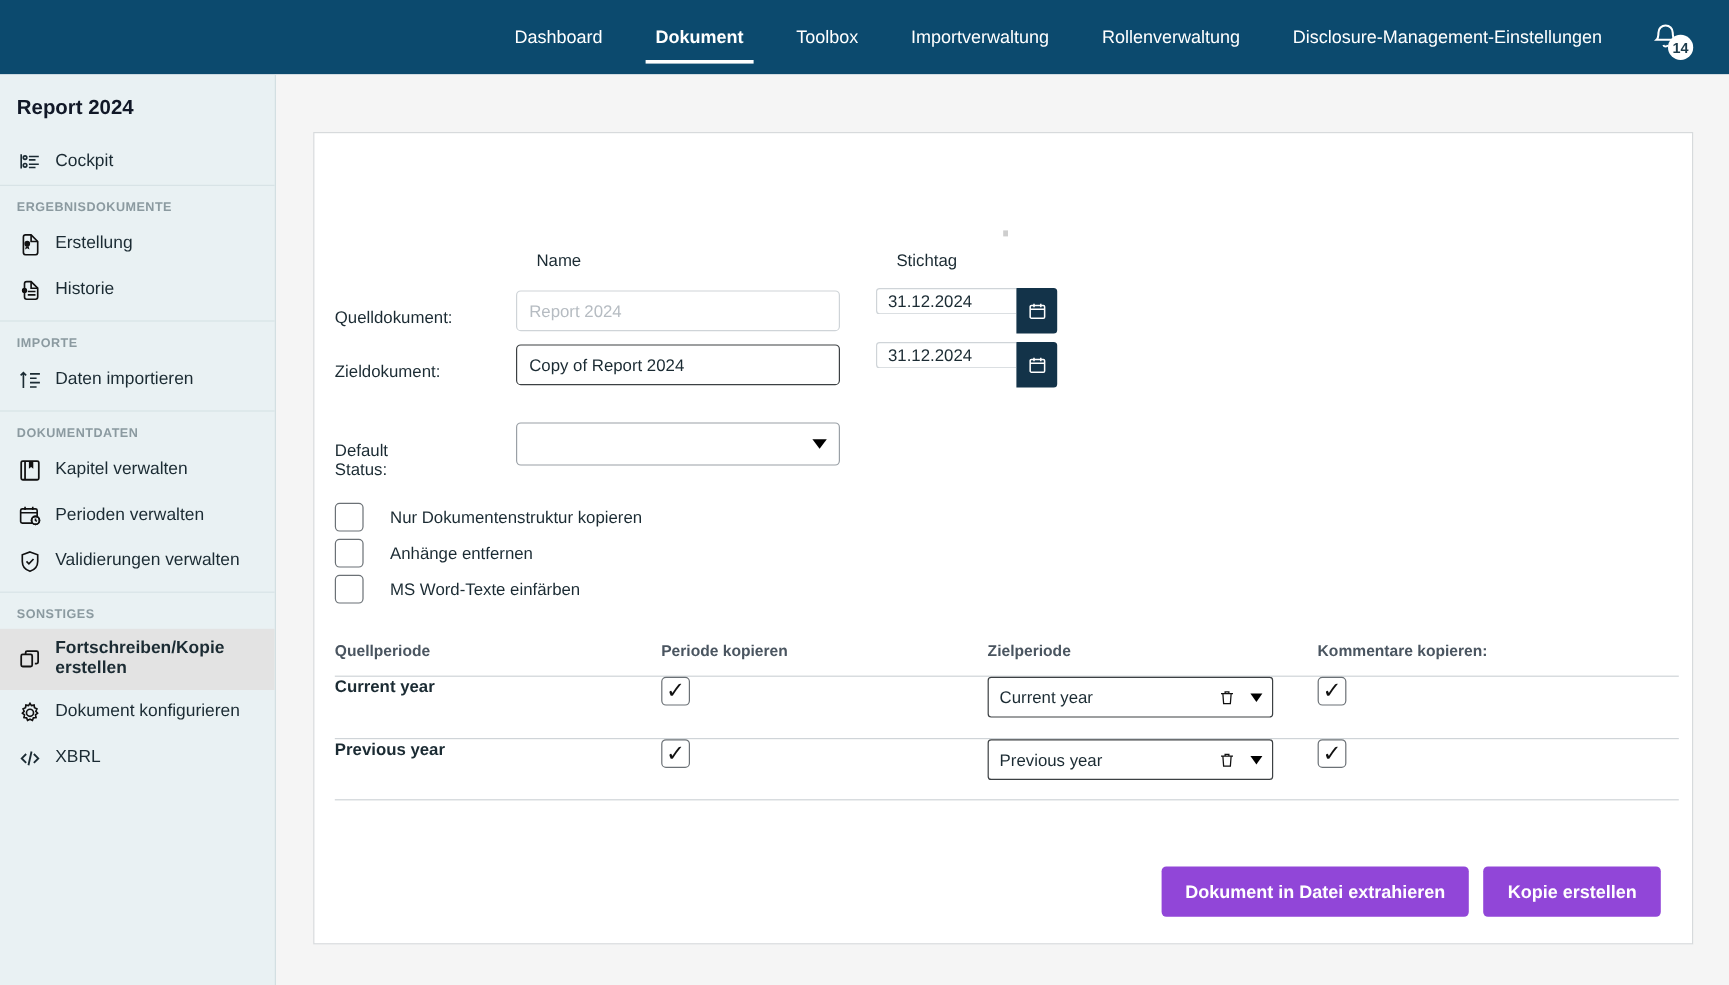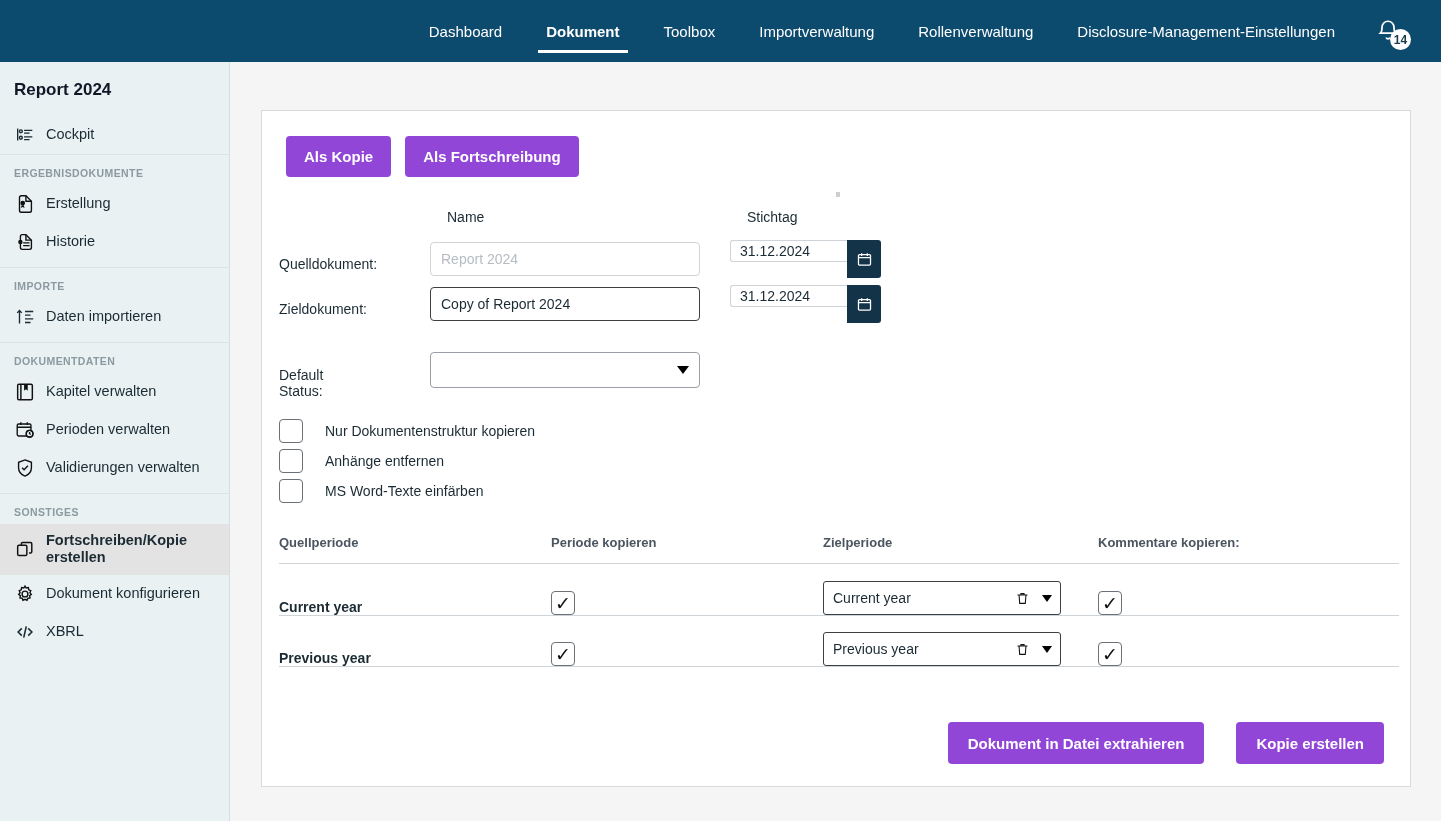--- a/index.html
+++ b/index.html
@@ -170,39 +170,39 @@
   .chk-lbl { margin-left: 22px; font-size: 14px; color: #1b2b33; }
 
   
   .tbl { position: absolute; left: 17px; top: 424px; width: 1120px; }
   .th-row { display: flex; font-size: 13px; font-weight: bold; color: #4a5560; padding-bottom: 13px; }
   .c1 { width: 272px; }
   .c2 { width: 272px; }
   .c3 { width: 275px; }
   .c4 { width: 301px; }
   .tr {
-    display: flex; align-items: flex-end;
+    display: flex; align-items: flex-start;
     height: 52px;
     border-top: 1px solid #cfd4d8;
   }
   .tr.last { border-bottom: 1px solid #cfd4d8; }
   .cell-name { font-size: 14px; font-weight: bold; color: #1b2b33; }
   .per-sel {
     width: 238px; height: 34px;
     border: 1px solid #3c4043; border-radius: 3px;
     background: #fff;
     display: flex; align-items: center;
     padding: 0 8px 0 9px;
     font-size: 14px; color: #1b2b33;
     cursor: pointer;
   }
   .per-sel .grow { flex: 1; }
   .mini-caret { width: 0; height: 0; border-left: 5px solid transparent; border-right: 5px solid transparent; border-top: 7px solid #000; margin-left: 12px; }
 
-  .bottom-btns { position: absolute; right: 26px; bottom: 22px; display: flex; gap: 32px; }
+  .bottom-btns { position: absolute; right: 26px; bottom: 22px; display: flex; gap: 12px; }
   .bottom-btns .purple-btn { height: 42px; font-size: 15px; padding: 0 20px; }
 </style>
 </head>
 <body>
 
 <div class="topbar">
   <div class="nav">
     <div class="nav-item">
         <span>Dashboard</span>
       </div>
@@ -329,24 +329,20 @@
           <path d="M13.4 5.8l-2.8 12.4"></path>
       </svg>
       <span>XBRL</span>
     </div>
   </div>
 </div>
 
 <div class="main">
   <div class="card">
 
-    <div class="tab-row">
-      <button class="purple-btn">Als Kopie</button>
-      <button class="purple-btn">Als Fortschreibung</button>
-    </div>
 
     <div class="dot-artifact"></div>
 
     <div class="form">
       <div class="lbl-name">Name</div>
       <div class="lbl-stich">Stichtag</div>
 
       <div class="row-label" style="left:0; top:47px;">Quelldokument:</div>
       <input class="txt" style="left: 151px; top: 33px;" value="" readonly="" placeholder="Report 2024">
       <div class="date-wrap" style="left:451px; top:31px;">

